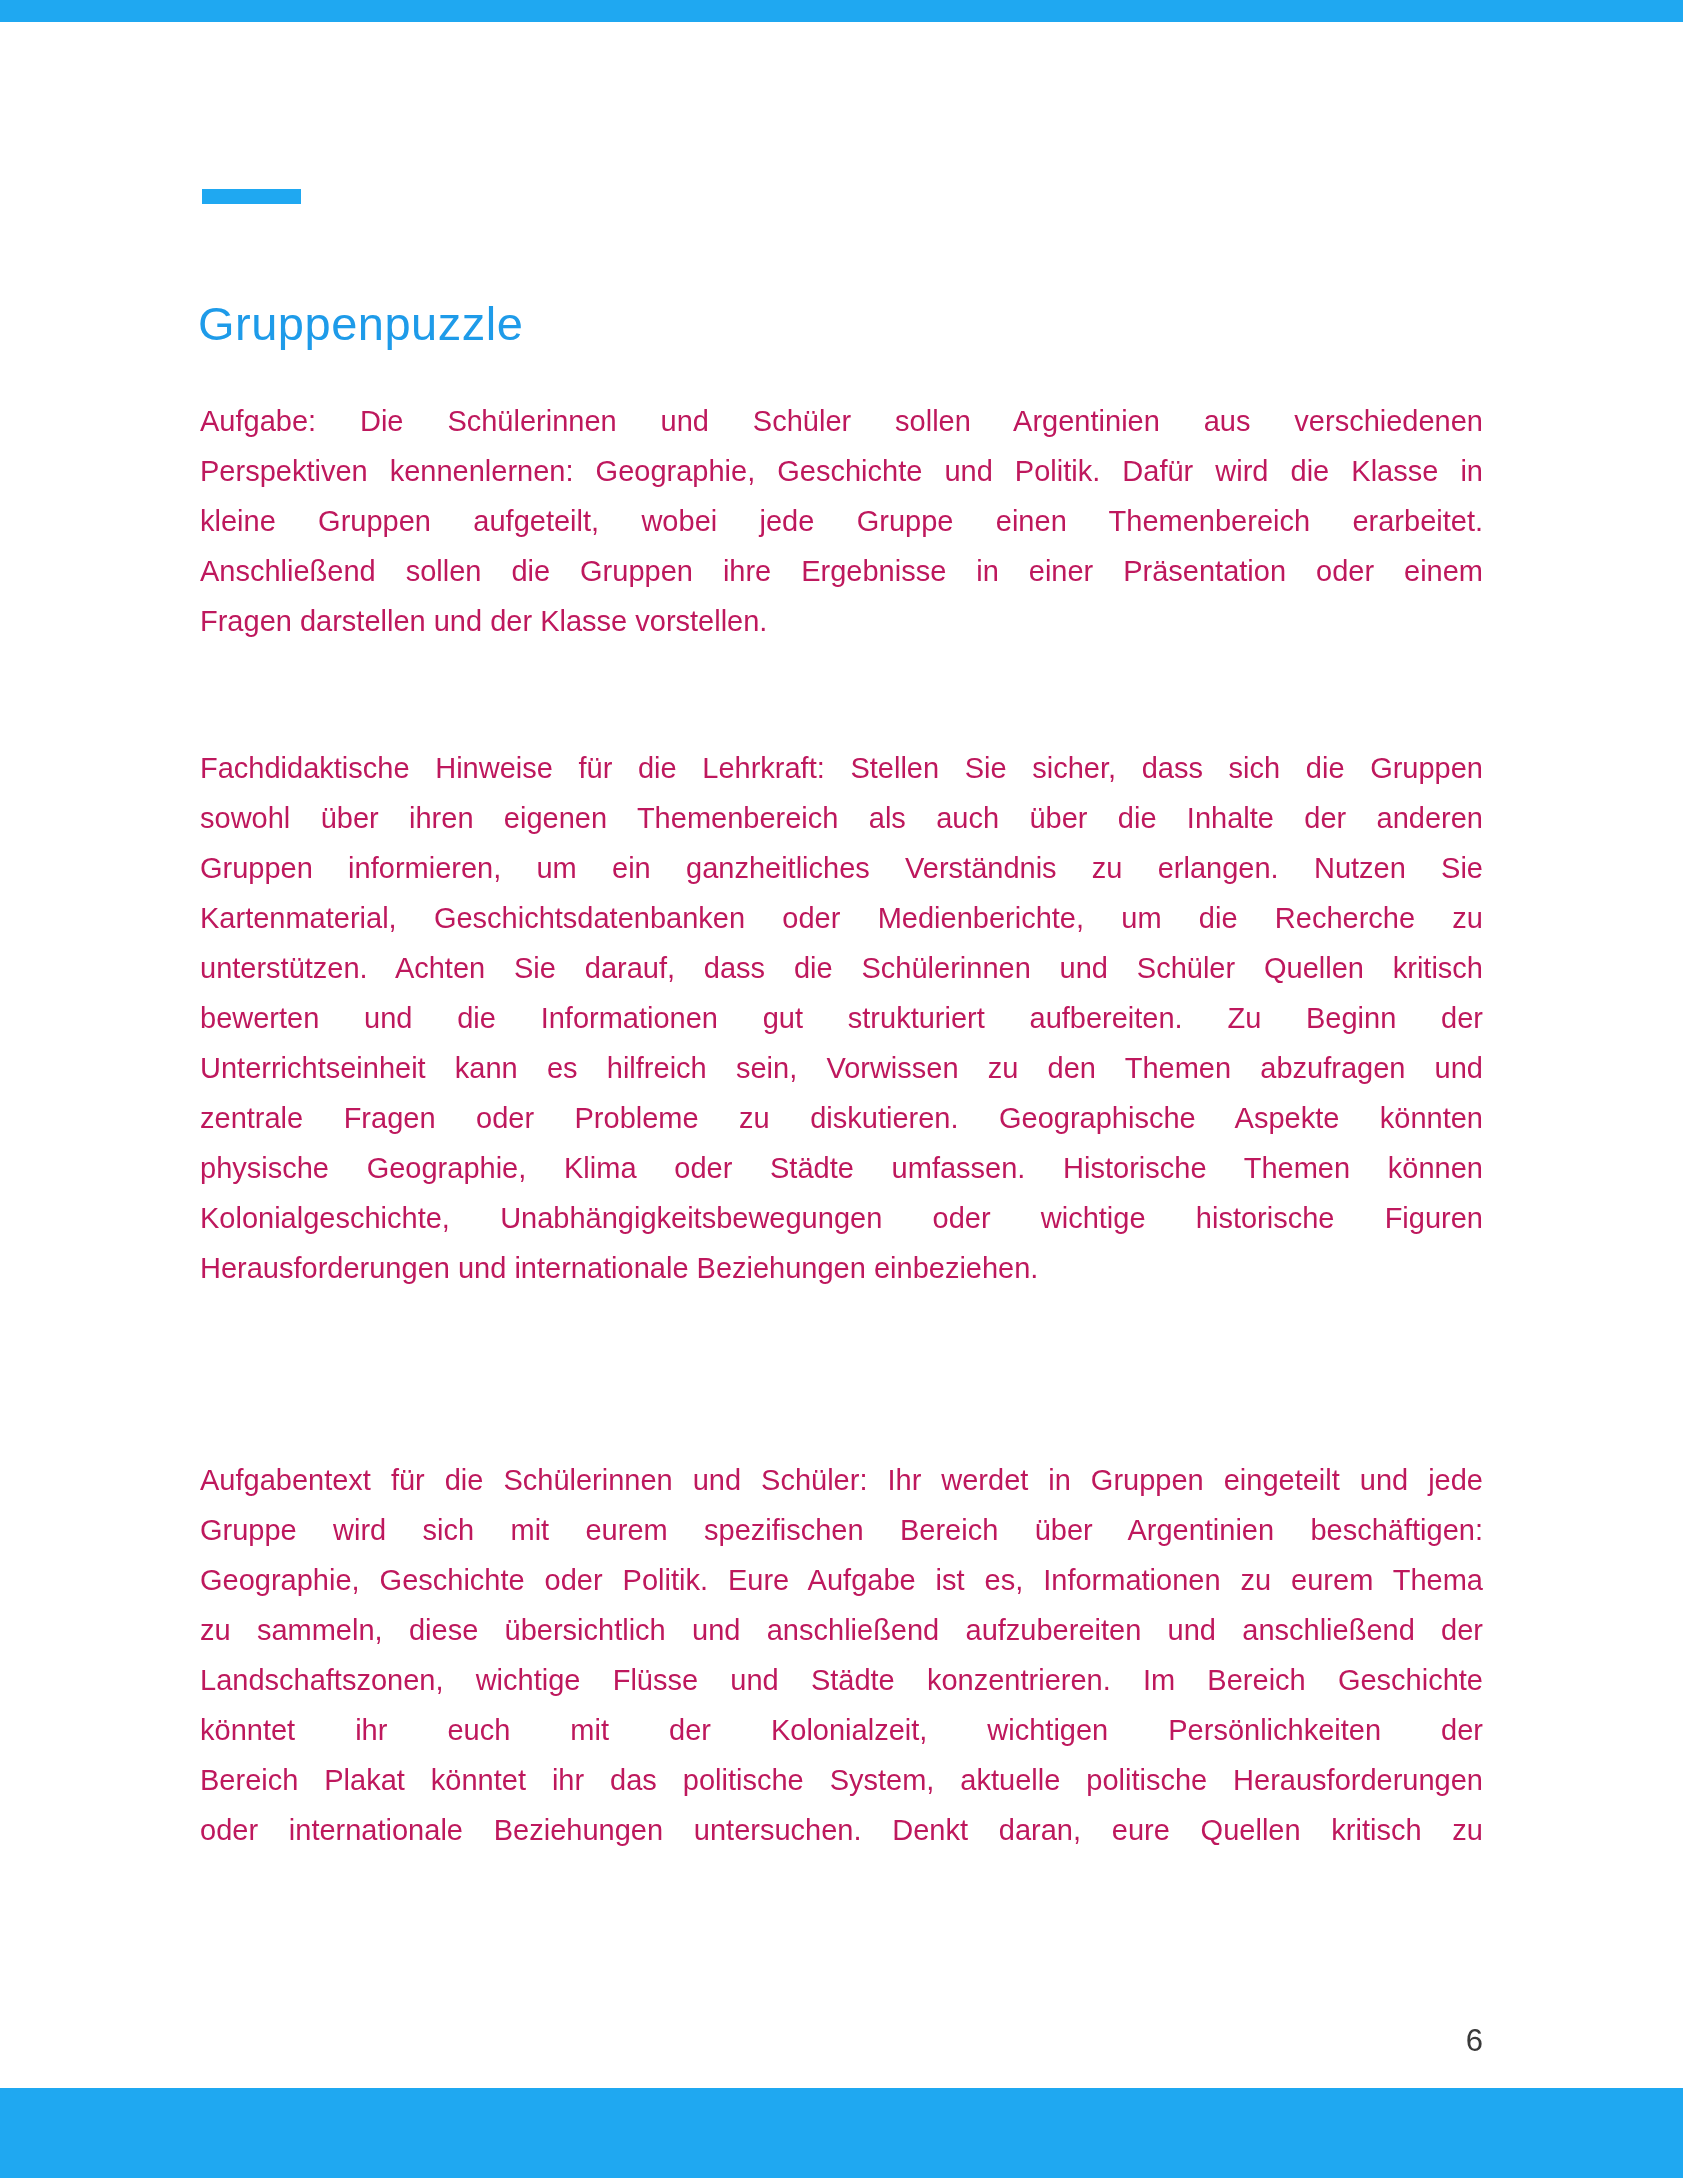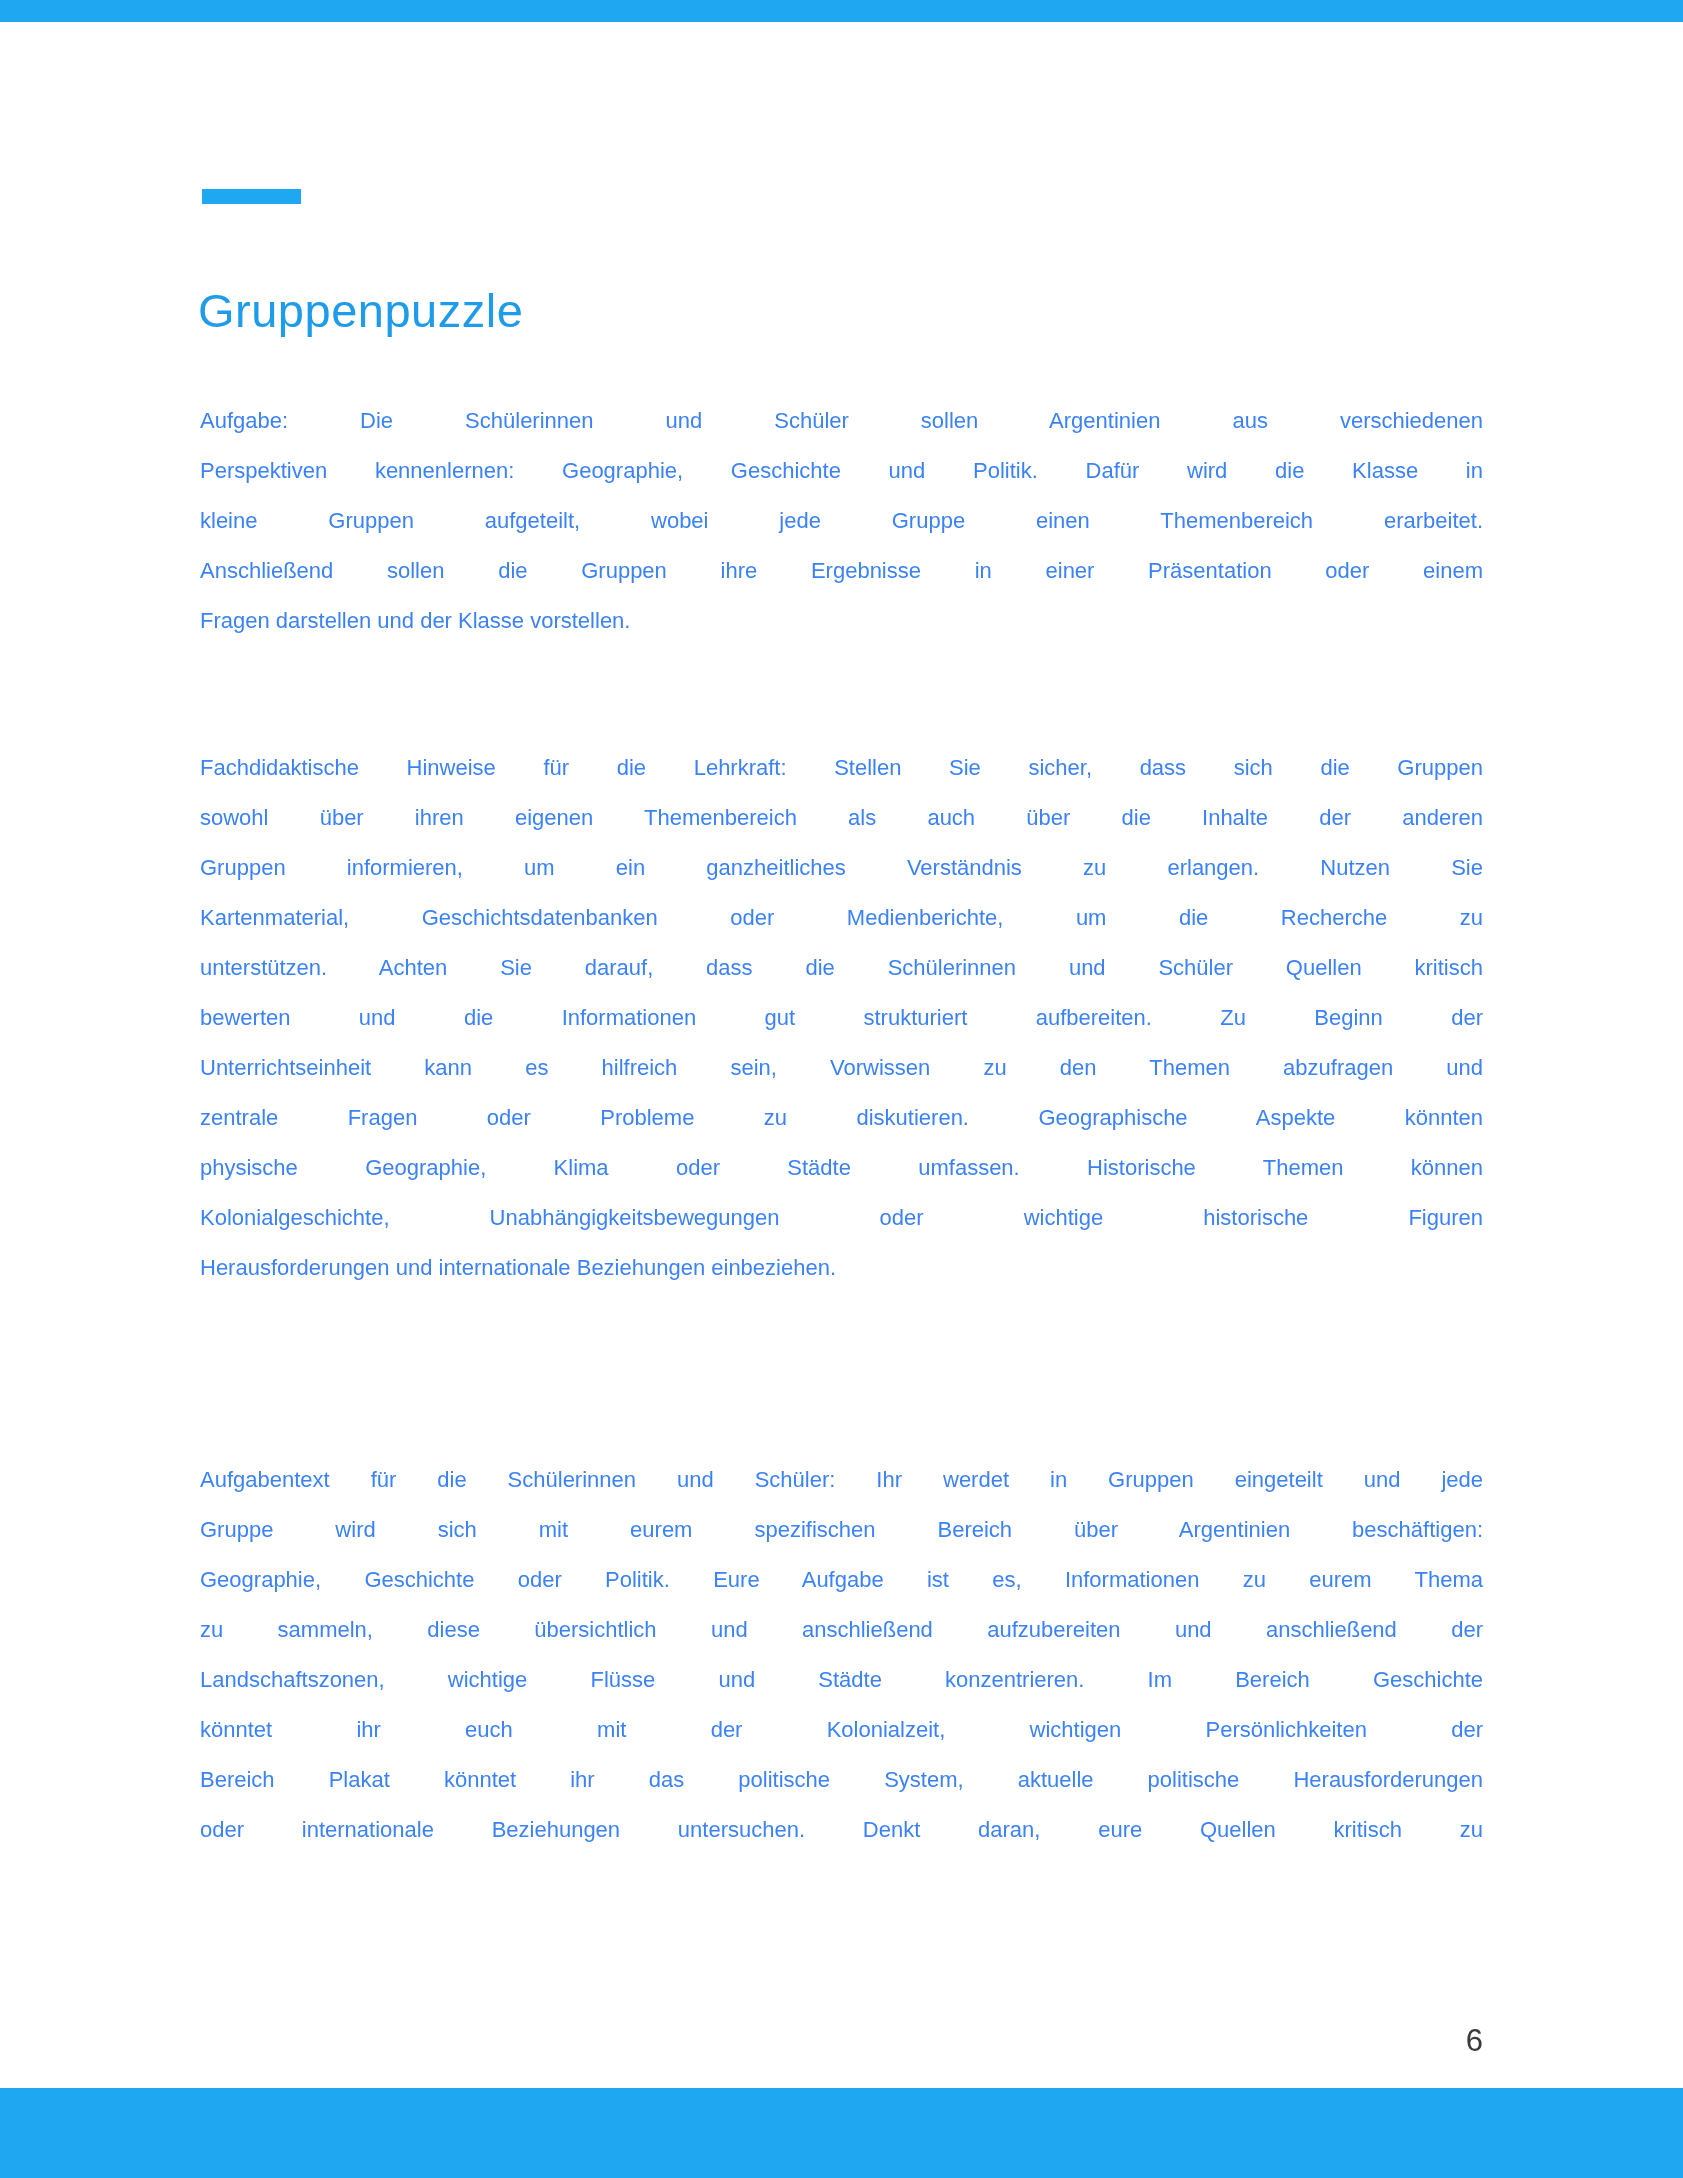--- a/index.html
+++ b/index.html
@@ -32,34 +32,34 @@
     position: absolute;
     left: 202px;
     top: 189px;
     width: 99px;
     height: 15px;
     background: #1fa8f1;
   }
   .page-title {
     position: absolute;
     left: 198px;
-    top: 283px;
+    top: 296px;
     margin: 0;
     font-size: 47px;
     font-weight: 400;
     letter-spacing: 0.5px;
     color: #1e9be9;
   }
   .para {
     position: absolute;
     left: 200px;
     width: 1283px;
-    font-size: 22px;
+    font-size: 29px;
     font-weight: 400;
-    color: #3b82f6;
+    color: #be185d;
   }
   .para .line {
     height: 50px;
     line-height: 50px;
     text-align: justify;
     text-align-last: justify;
   }
   .para .line.last {
     text-align-last: left;
   }

